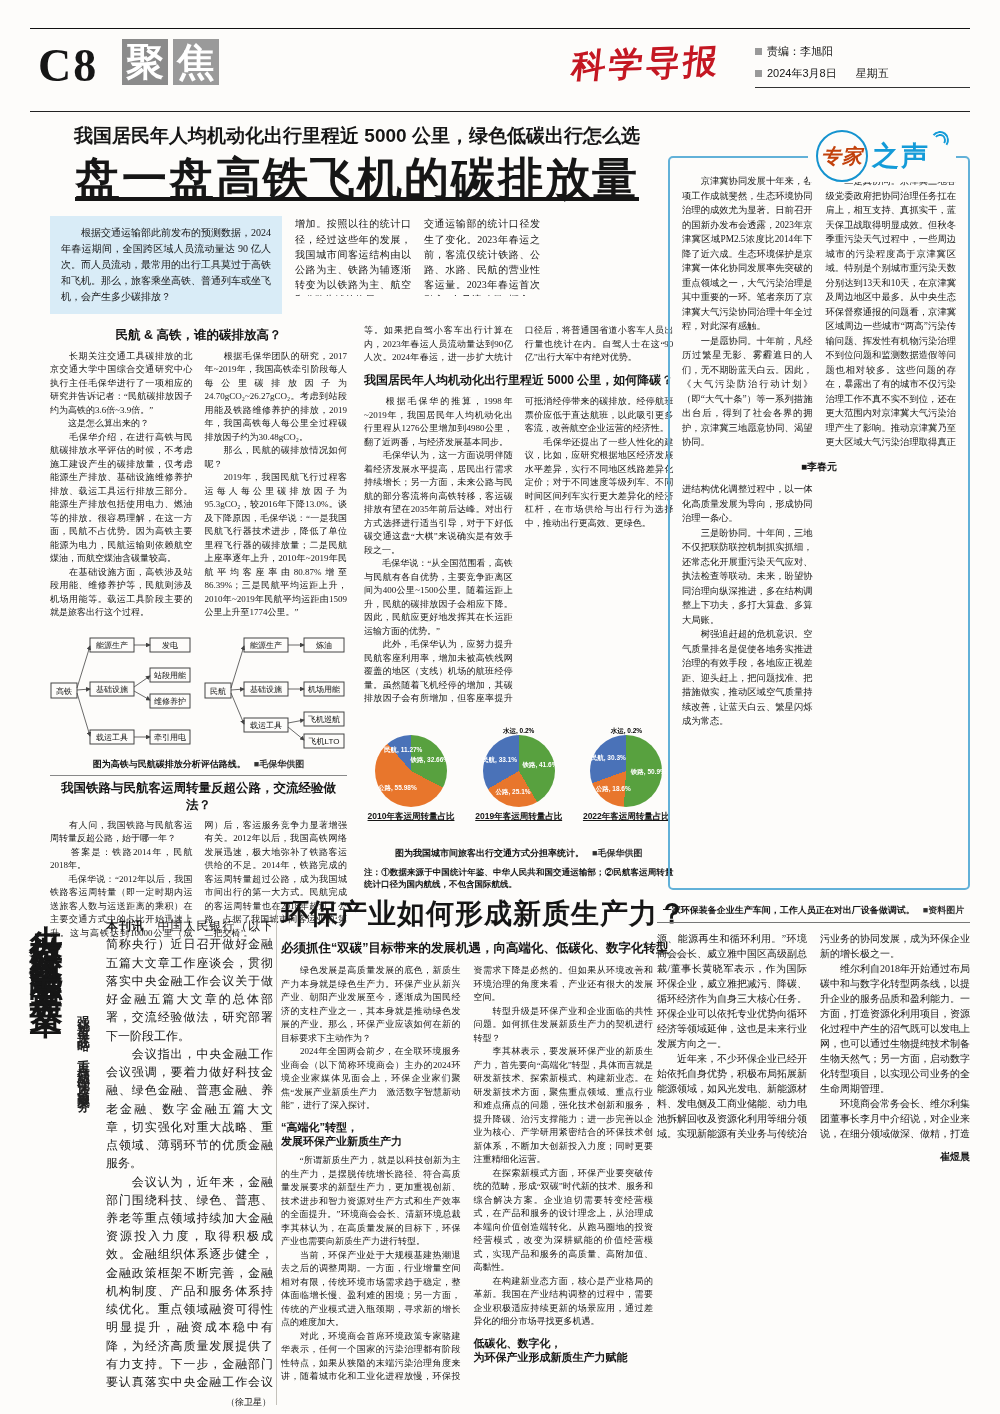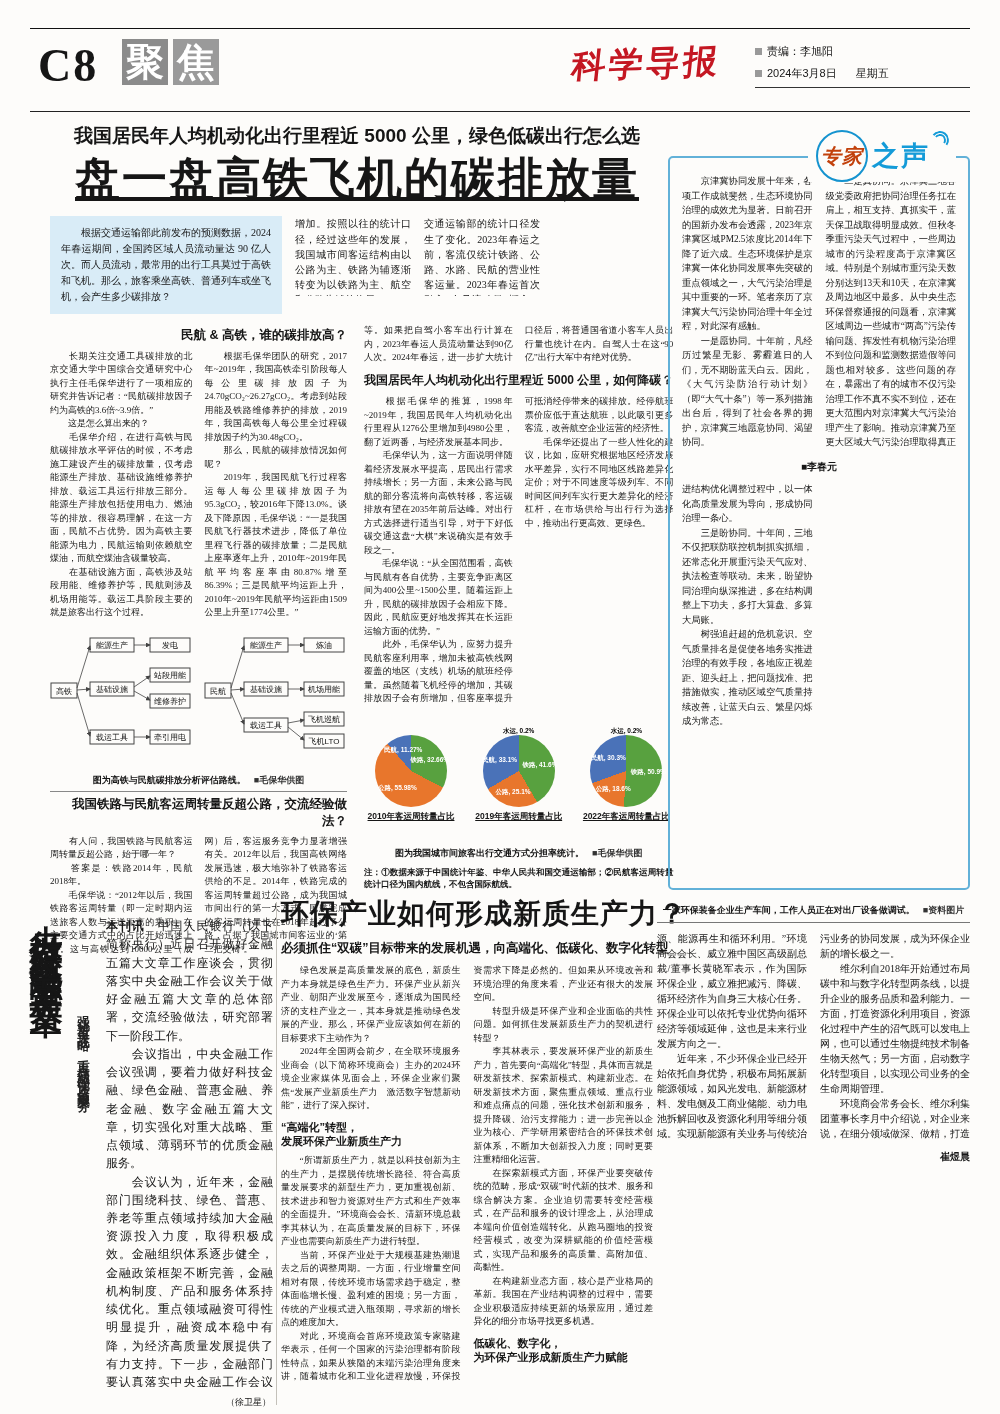--- a/index.html
+++ b/index.html
@@ -23,29 +23,29 @@
   .main{position:absolute;left:50px;top:120px;width:614px;}
   .kicker{text-align:center;font:bold 19px/1.3 "Liberation Sans",sans-serif;margin-top:4px;}
   .title{text-align:center;font:bold 45px/1.15 "Liberation Sans",sans-serif;letter-spacing:2px;margin-top:4px;text-decoration:underline;}
   .toprow{display:flex;margin-top:12px;}
   .leadbox{width:232px;background:#d9ecf7;padding:9px 11px;font-size:10px;line-height:1.6;text-align:justify;white-space:pre-line;}
   .tc{width:116px;margin-left:13px;font-size:10px;line-height:1.52;text-align:justify;white-space:pre-line;height:80px;overflow:hidden;}
   .bodyrow{display:flex;margin-top:10px;}
   .leftpack{width:297px;}
   .vrule{width:1px;background:#bfbcb6;margin:2px 9px 0 8px;}
   .rightpack{flex:1;}
-  .sech{font:bold 12.5px/1.3 "Liberation Sans",sans-serif;text-align:right;margin:3px 0 6px;}
+  .sech{font:bold 12.5px/1.3 "Liberation Sans",sans-serif;text-align:center;margin:3px 0 6px;}
   .sech3{white-space:nowrap;font-size:12px;}
   .flow{columns:2;column-gap:12px;column-fill:auto;overflow:hidden;font-size:9px;line-height:1.5;text-align:justify;white-space:pre-line;}
   .f1{height:276px;}
   .f2{height:128px;}
   .fc{height:46px;}
   .f3{height:320px;}
   .diagwrap{margin:6px 0 4px;}
-  .diagcap{font:bold 9px/1.4 "Liberation Serif",serif;text-align:center;border-bottom:1px solid #888;padding-bottom:5px;margin-top:18px;}
+  .diagcap{font:bold 9px/1.4 "Liberation Serif",serif;text-align:center;border-bottom:1px solid #888;padding-bottom:5px;margin-top:2px;}
   .credit{font-weight:bold;color:#333;margin-left:8px;}
   svg .nbox{fill:none;stroke:#444;stroke-width:1;}
   svg .ntxt{font:8px "Liberation Sans",sans-serif;fill:#111;text-anchor:middle;}
   svg .ln{stroke:#444;stroke-width:0.8;}
   
   .pies{display:flex;justify-content:space-between;margin-top:8px;height:116px;text-decoration:underline;}
   .pieG{width:94px;position:relative;text-align:center;}
   .pie{position:relative;width:72px;height:72px;border-radius:50%;margin:12px auto 4px;}
   .plab{position:absolute;transform:translate(-50%,-50%);font:bold 6.5px/1.25 "Liberation Sans",sans-serif;color:#fff;width:42px;text-align:center;}
   .plab.out{left:50%;top:-8px;transform:translate(-50%,0);color:#000;width:60px;}

